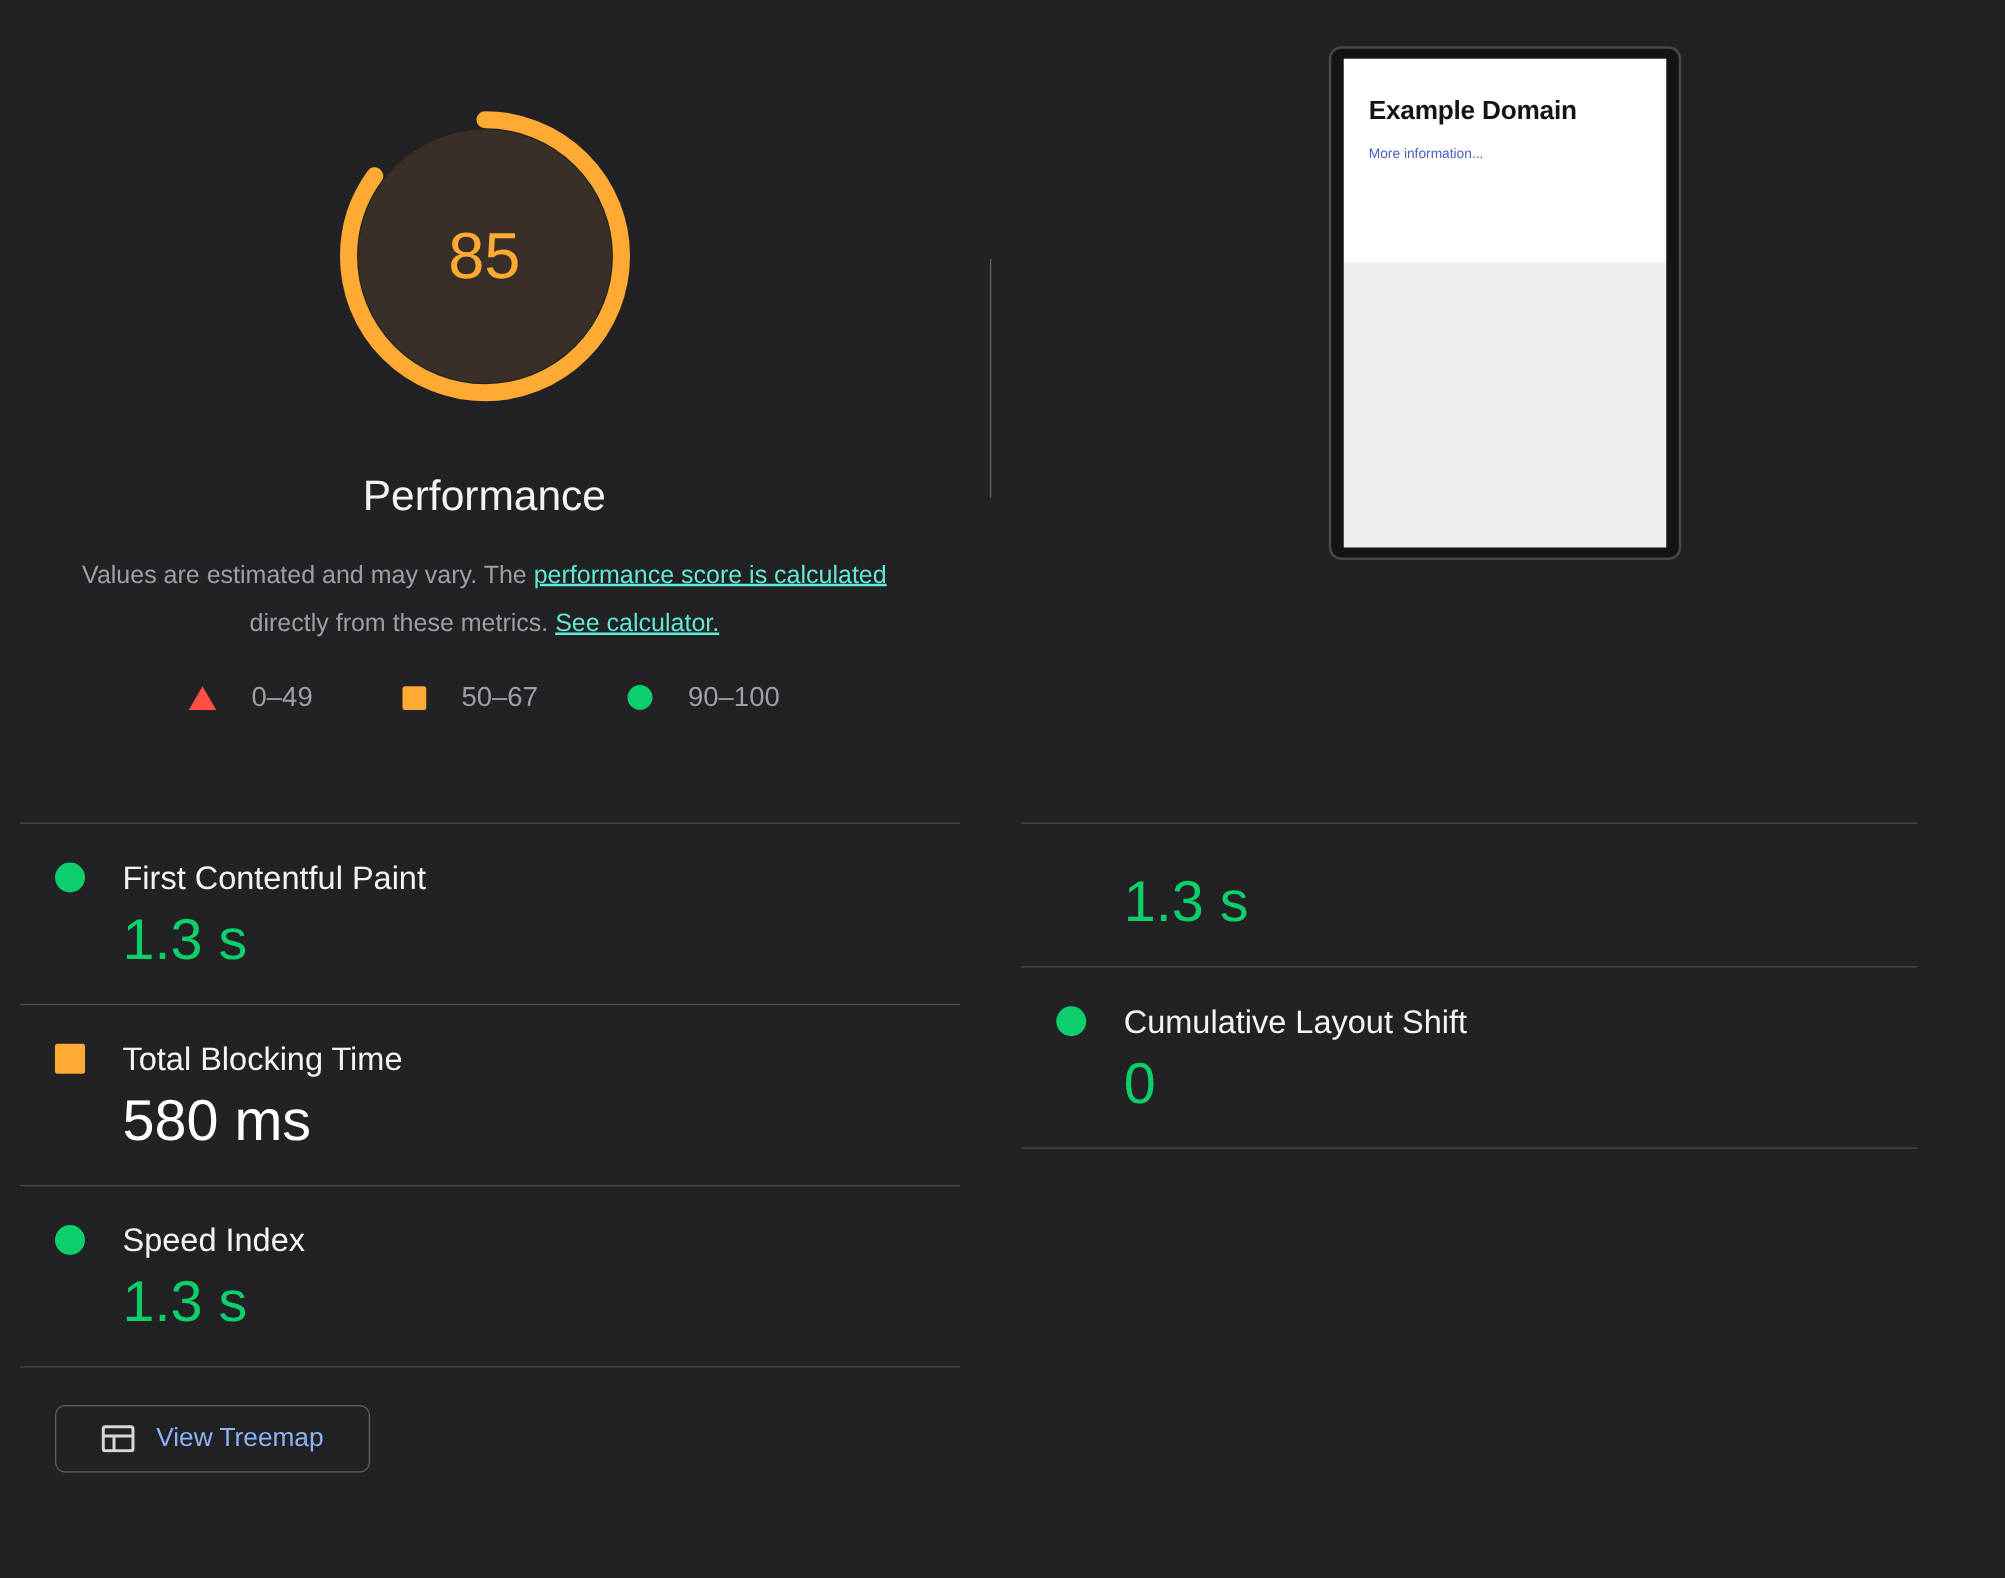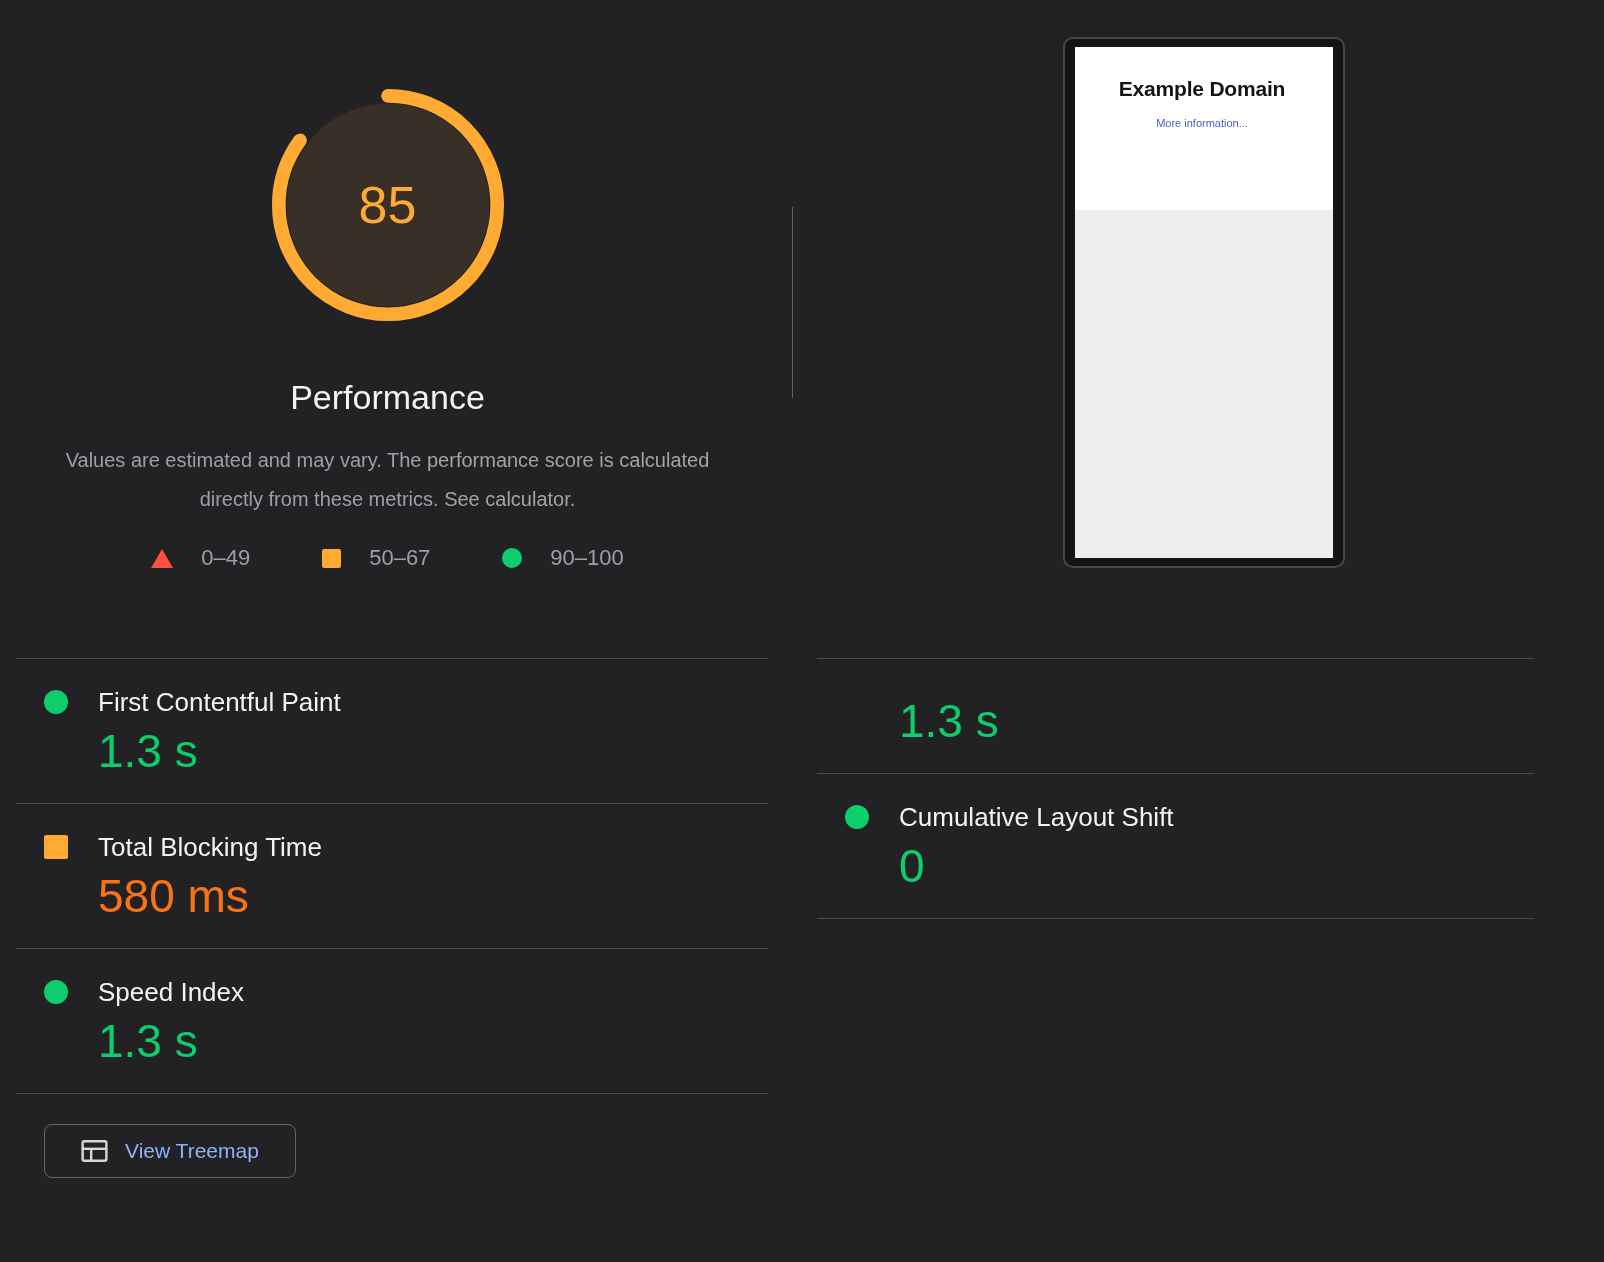--- a/index.html
+++ b/index.html
@@ -22,37 +22,37 @@
   .gauge-score{
     position:absolute;left:0;top:0;width:234px;height:234px;
     display:flex;align-items:center;justify-content:center;
     font-size:52px;color:#ffaa33;
   }
   .cat-title{margin:56px 0 0 0;font-size:34px;font-weight:500;color:#f1f3f4;}
   .disclaimer{
     margin:24px 0 0 0;max-width:650px;
     font-size:20px;line-height:39px;color:#9aa0a6;text-align:center;
   }
-  .disclaimer a{color:#a3a3a3;cursor:pointer;}
+  .disclaimer a{color:#5eead4;text-decoration:underline;cursor:pointer;}
   .legend{
     margin-top:26px;display:flex;align-items:center;
     font-size:22px;color:#9aa0a6;
   }
   .legend-item{display:flex;align-items:center;margin:0 36px;}
   .legend-item .shape{margin-right:28px;}
   .shape-triangle{width:0;height:0;border-left:11px solid transparent;border-right:11px solid transparent;border-bottom:19px solid #ff4e42;background:transparent !important;}
   .shape-square{width:19px;height:19px;border-radius:2px;}
   .shape-circle{width:20px;height:20px;border-radius:50%;}
 
   .vdivider{position:absolute;left:792px;top:207px;width:1px;height:191px;background:#5f6368;}
 
   
   .thumb{
-    position:absolute;left:1063px;top:37px;width:282px;height:531px;
-    box-sizing:border-box;border:2px solid #47484c;border-radius:10px;background:#141417;text-align:center;
+    position:absolute;left:1063px;top:37px;width:282px;height:411px;
+    box-sizing:border-box;border:2px solid #47484c;border-radius:10px;background:#141417;
   }
   .thumb-page{
     position:absolute;left:10px;right:10px;top:8px;bottom:8px;
     background:#edeef0;overflow:hidden;
   }
   .thumb-white{background:#ffffff;height:163px;box-sizing:border-box;padding:30px 24px 0 20px;}
   .thumb-title{font-size:21px;font-weight:bold;color:#141414;letter-spacing:-0.2px;}
   .thumb-body{margin-top:14px;font-size:10.5px;line-height:14px;color:#3c4043;}
   .thumb-link{display:block;margin-top:16px;font-size:11px;color:#4a5fc0;text-decoration:none;}
 
@@ -133,21 +133,21 @@
             <span class="indicator shape-circle" style="background: rgb(12, 206, 107);"></span>
             <span class="metric-name">First Contentful Paint</span>
           </div>
           <div class="metric-value" style="color: rgb(12, 206, 107);">1.3 s</div>
         </div>
         <div class="metric">
           <div class="metric-head">
             <span class="indicator shape-square" style="background: rgb(255, 170, 51);"></span>
             <span class="metric-name">Total Blocking Time</span>
           </div>
-          <div class="metric-value" style="color: #f97316;">580 ms</div>
+          <div class="metric-value" style="color: #ffffff;">580 ms</div>
         </div>
         <div class="metric">
           <div class="metric-head">
             <span class="indicator shape-circle" style="background: rgb(12, 206, 107);"></span>
             <span class="metric-name">Speed Index</span>
           </div>
           <div class="metric-value" style="color: rgb(12, 206, 107);">1.3 s</div>
         </div>
         <div class="col-end"></div>
         <div class="treemap-wrap">

